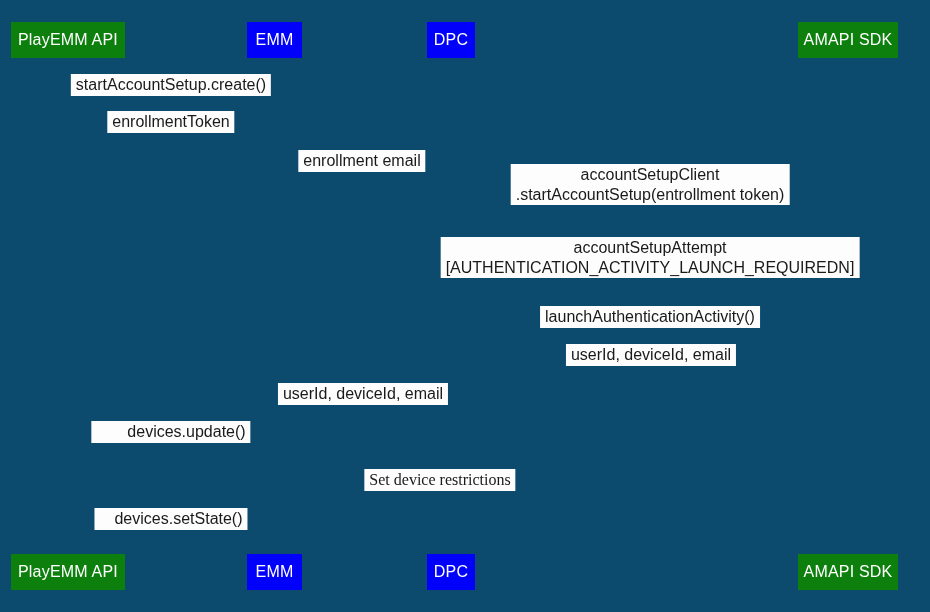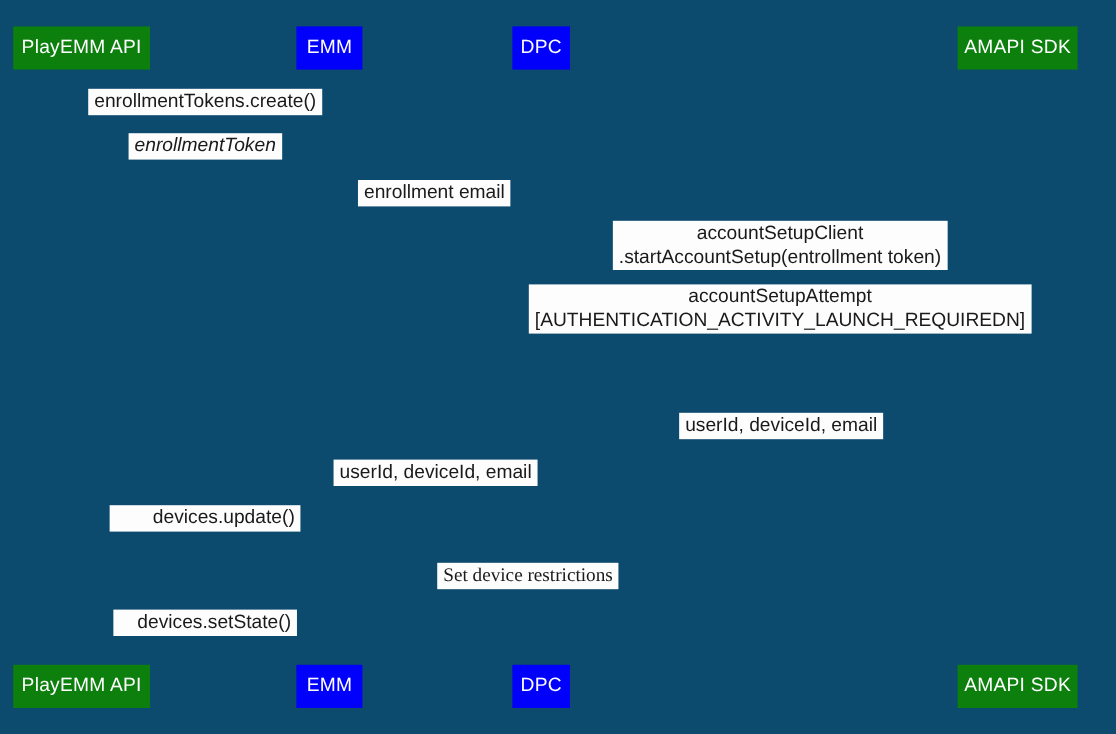--- a/index.html
+++ b/index.html
@@ -51,27 +51,28 @@
   <div class="box blue" style="left:247px; top:22px; width:55px;">
     <span>EMM</span>
   </div>
   <div class="box blue" style="left:427px; top:22px; width:48px;">
     <span>DPC</span>
   </div>
   <div class="box green" style="left:798px; top:22px; width:100px;">
     <span>AMAPI SDK</span>
   </div>
 
-  <div class="msg" style="left:171px; top:74px;">enrollmentTokens.create()</div>
-  <div class="msg" style="left:171px; top:111px;font-style:italic;">enrollmentToken</div>
+  <div class="msg" style="left:171px; top:74px;">startAccountSetup.create()</div>
+  <div class="msg" style="left:171px; top:111px;">enrollmentToken</div>
   <div class="msg" style="left:362px; top:150px;">enrollment email</div>
-  <div class="msg" style="left:650px; top:184px;">accountSetupClient
+  <div class="msg" style="left:650px; top:164px;">accountSetupClient
 .startAccountSetup(entrollment token)</div>
   <div class="msg" style="left:650px; top:237px;">accountSetupAttempt
 [AUTHENTICATION_ACTIVITY_LAUNCH_REQUIREDN]</div>
+  <div class="msg" style="left:650px; top:306px;">launchAuthenticationActivity()</div>
   <div class="msg" style="left:651px; top:344px;">userId, deviceId, email</div>
   <div class="msg" style="left:363px; top:383px;">userId, deviceId, email</div>
   <div class="msg" style="left:171px; top:421px;padding-left:36px;">devices.update()</div>
   <div class="msg" style="left:440px; top:469px;font-family:Liberation Serif, serif;">Set device restrictions</div>
   <div class="msg" style="left:171px; top:508px;padding-left:20px;">devices.setState()</div>
 
   <div class="box green" style="left:11px;  top:554px; width:114px;">
     <span>PlayEMM API</span>
   </div>
   <div class="box blue" style="left:247px; top:554px; width:55px;">

